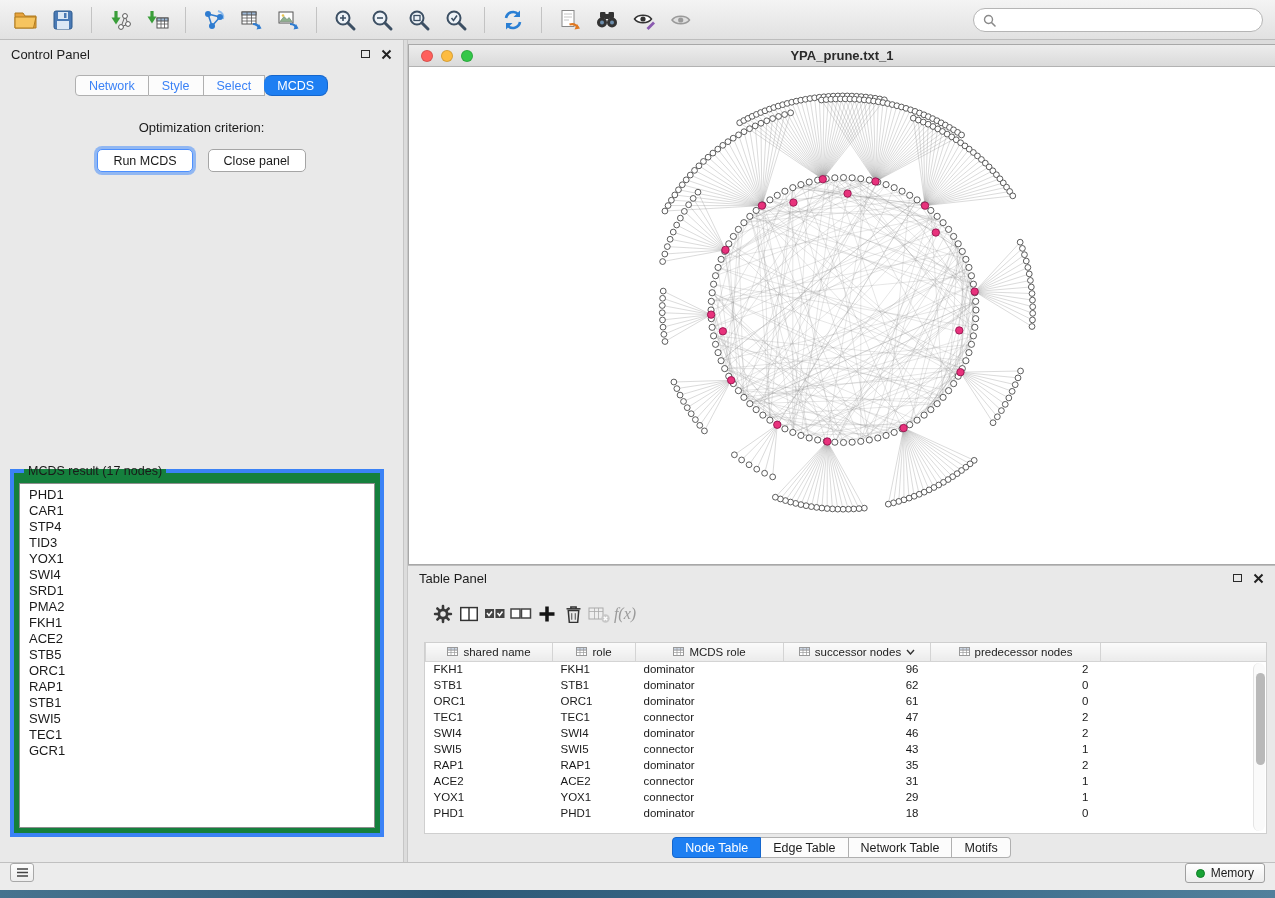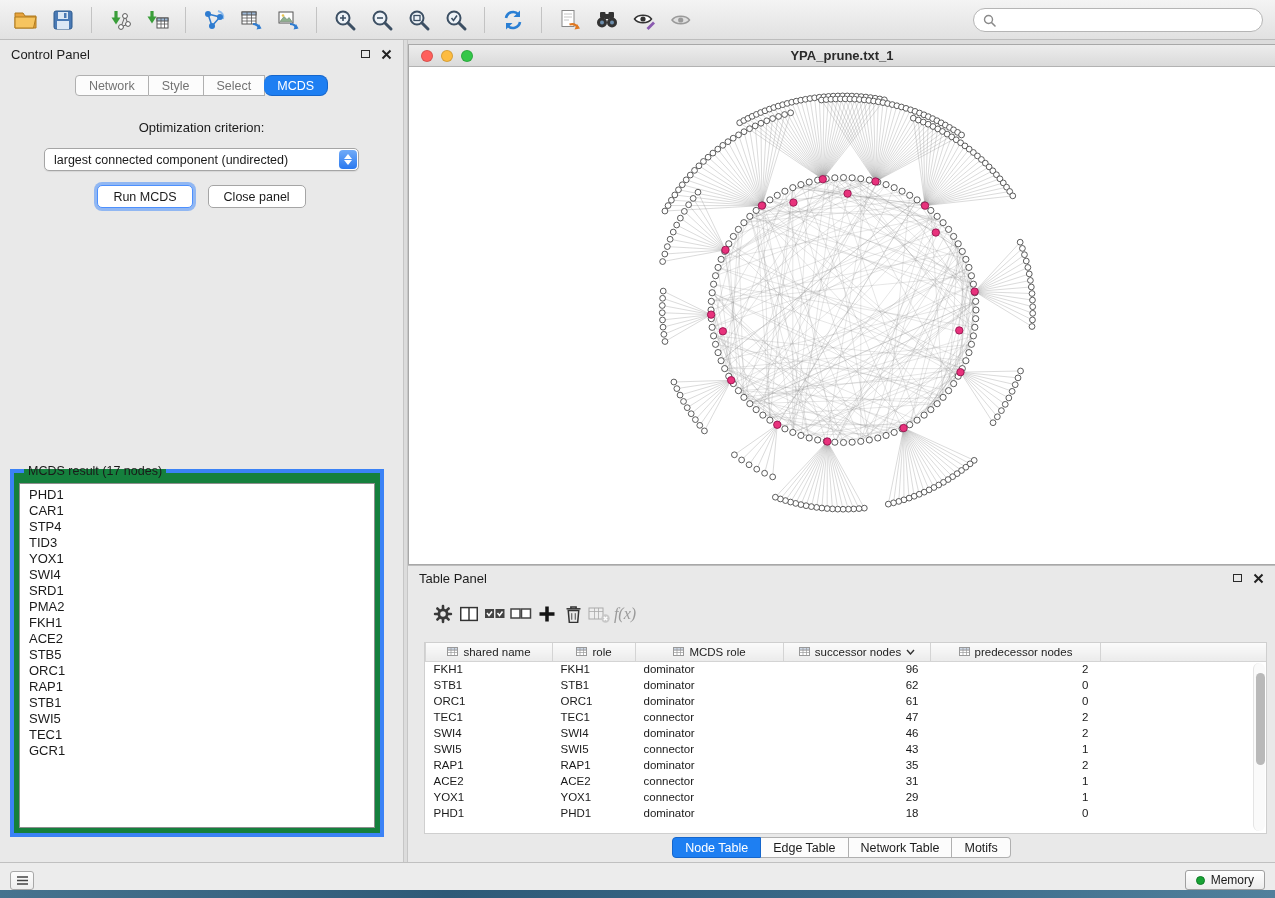--- a/index.html
+++ b/index.html
@@ -13,21 +13,21 @@
   .tsep{width:1px;height:26px;background:#c3c3c3;margin:0 7px;flex:0 0 auto}
   .search-box{position:absolute;right:12px;top:8px;width:290px;height:24px;border:1px solid #b5b5b5;border-radius:12px;background:#fff;display:flex;align-items:center;padding:0 9px;gap:6px}
   .search-box input{border:none;outline:none;flex:1;font-size:12px;font-family:"Liberation Sans",sans-serif}
 
   
   .control-panel{position:absolute;top:40px;left:0;width:403px;bottom:36px;background:#e9e9e9}
   .panel-title{height:28px;display:flex;align-items:center;padding:0 11px;font-size:13px;color:#1c1c1c}
   .win-btns{margin-left:auto;display:flex;gap:11px;align-items:center}
   .float-ico{width:9px;height:8px;border:1.5px solid #2a2a2a;display:inline-block}
   .tabs-row{display:flex;justify-content:center;margin-top:7px}
-  .tab{height:21px;padding:0 13px;font-size:12.5px;display:flex;align-items:center;background:#fcfcfc;border:1px solid #b0b0b0;border-left:none;color:#737373;cursor:default}
+  .tab{height:21px;padding:0 13px;font-size:12.5px;display:flex;align-items:center;background:#fcfcfc;border:1px solid #b0b0b0;border-left:none;color:#3b82f6;cursor:default}
   .tab:first-child{border-left:1px solid #b0b0b0;border-radius:4px 0 0 4px}
   .tab.active{background:#1e7ff2;color:#fff;border-color:#1566cc;border-radius:8px;margin-left:-1px}
   .opt-label{text-align:center;margin-top:24px;font-size:13px}
   .dropdown{position:relative;margin:13px auto 0;width:315px;height:23px;background:#fff;border:1px solid #a5a5a5;border-radius:5px;display:flex;align-items:center;padding-left:9px;font-size:12.5px;box-shadow:0 1px 1px rgba(0,0,0,.08)}
   .dd-stepper{position:absolute;right:1px;top:1px;bottom:1px;width:18px;background:linear-gradient(#71abf8,#2a79ef);border-radius:4px;display:flex;flex-direction:column;align-items:center;justify-content:center;gap:1px}
   .dd-stepper svg{display:block}
   .btn-row{display:flex;justify-content:center;gap:15px;margin-top:14px}
   .btn{height:23px;padding:0 15px;background:#fff;border:1px solid #a5a5a5;border-radius:5px;font-size:12.5px;display:flex;align-items:center;cursor:default}
   .btn.focused{box-shadow:0 0 0 3px rgba(72,142,250,.55);border-color:#4d90fe}
   .result-box{position:absolute;left:10px;right:19px;top:424px;bottom:25px;border:4px solid #3b82f6;padding:5px;background:#15803d}
@@ -60,21 +60,21 @@
   td.txt{padding-left:8px;text-align:left}
   td.num{padding-right:12px;text-align:right}
   .vscroll{position:absolute;right:1px;top:20px;bottom:2px;width:12px;background:#fafafa;border-left:1px solid #e4e4e4;border-radius:6px}
   .vthumb{position:absolute;top:10px;left:1.5px;width:9px;height:92px;background:#b9b9b9;border-radius:5px}
   .table-tabs{position:absolute;bottom:4px;left:0;right:0;display:flex;justify-content:center}
   .ttab{height:21px;padding:6px 12px;font-size:12.5px;display:flex;align-items:center;background:#fcfcfc;border:1px solid #b0b0b0;border-left:none;color:#1c1c1c}
   .ttab:last-child{border-radius:0 4px 4px 0}
   .ttab.active{background:#1e7ff2;color:#fff;border:1px solid #1566cc;border-radius:4px 0 0 4px}
 
   
-  .status-bar{position:absolute;left:0;right:0;bottom:8px;height:28px;background:#ececec;border-top:1px solid #c0c0c0;display:flex;align-items:flex-end;padding:0 10px}
+  .status-bar{position:absolute;left:0;right:0;bottom:8px;height:28px;background:#ececec;border-top:1px solid #c0c0c0;display:flex;align-items:flex-start;padding:0 10px}
   .hamburger{width:24px;height:19px;border:1px solid #a8a8a8;border-radius:3px;background:linear-gradient(#fdfdfd,#eee);display:flex;align-items:center;justify-content:center}
   .memory-btn{margin-left:auto;height:20px;border:1px solid #9f9f9f;border-radius:3px;background:linear-gradient(#fff,#ececec);display:flex;align-items:center;gap:6px;padding:0 10px;font-size:12px}
   .mem-dot{width:9px;height:9px;border-radius:50%;background:#18a335;border:.5px solid #0e7d26}
   .desktop-strip{position:absolute;left:0;right:0;bottom:0;height:8px;background:linear-gradient(90deg,#46738f,#2e5a78 35%,#3b6b8a 70%,#51809c)}
 </style>
 </head>
 <body>
 
 <div class="app">
 
@@ -232,31 +232,20 @@
           </svg>
       </span>
     </div>
     <div class="tabs-row">
       <div class="tab">Network</div>
       <div class="tab">Style</div>
       <div class="tab">Select</div>
       <div class="tab active">MCDS</div>
     </div>
     <div class="opt-label">Optimization criterion:</div>
-    <div class="dropdown">
-      <span>largest connected component (undirected)</span>
-      <span class="dd-stepper">
-        <svg width="8" height="5" viewBox="0 0 8 5">
-            <path d="M0 5l4-5 4 5z" fill="#fff"></path>
-          </svg>
-        <svg width="8" height="5" viewBox="0 0 8 5">
-            <path d="M0 0l4 5 4-5z" fill="#fff"></path>
-          </svg>
-      </span>
-    </div>
     <div class="btn-row">
       <div class="btn focused">Run MCDS</div>
       <div class="btn">Close panel</div>
     </div>
     <fieldset class="result-box">
       <legend>MCDS result (17 nodes)</legend>
       <div class="result-list">
           <div class="mcds-item">PHD1</div>
           <div class="mcds-item">CAR1</div>
           <div class="mcds-item">STP4</div>

